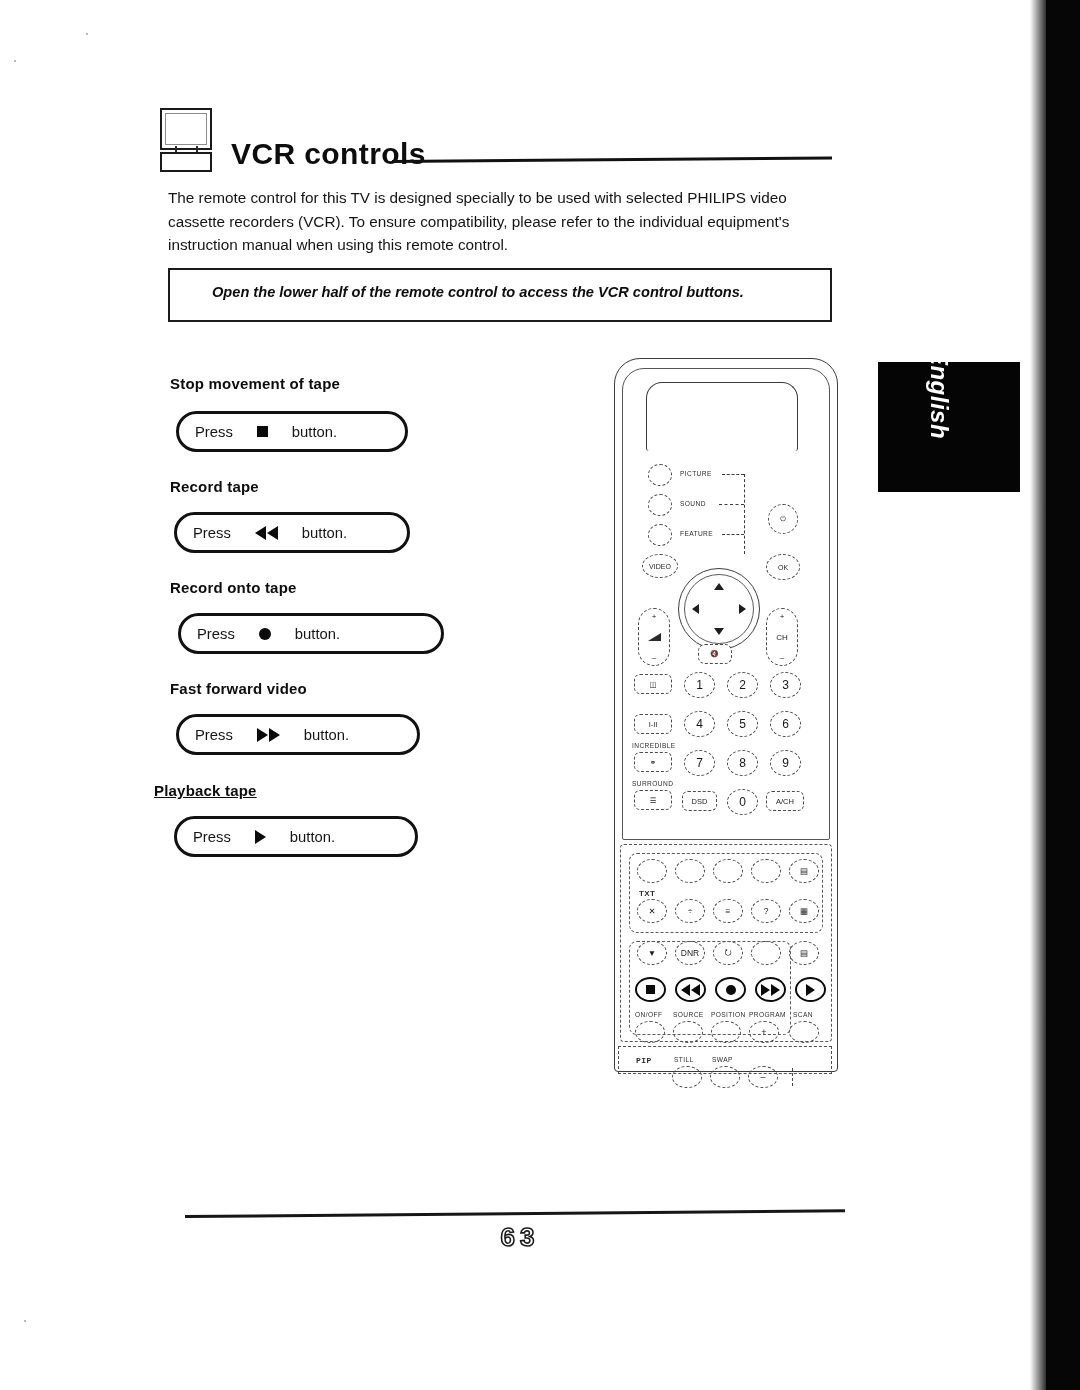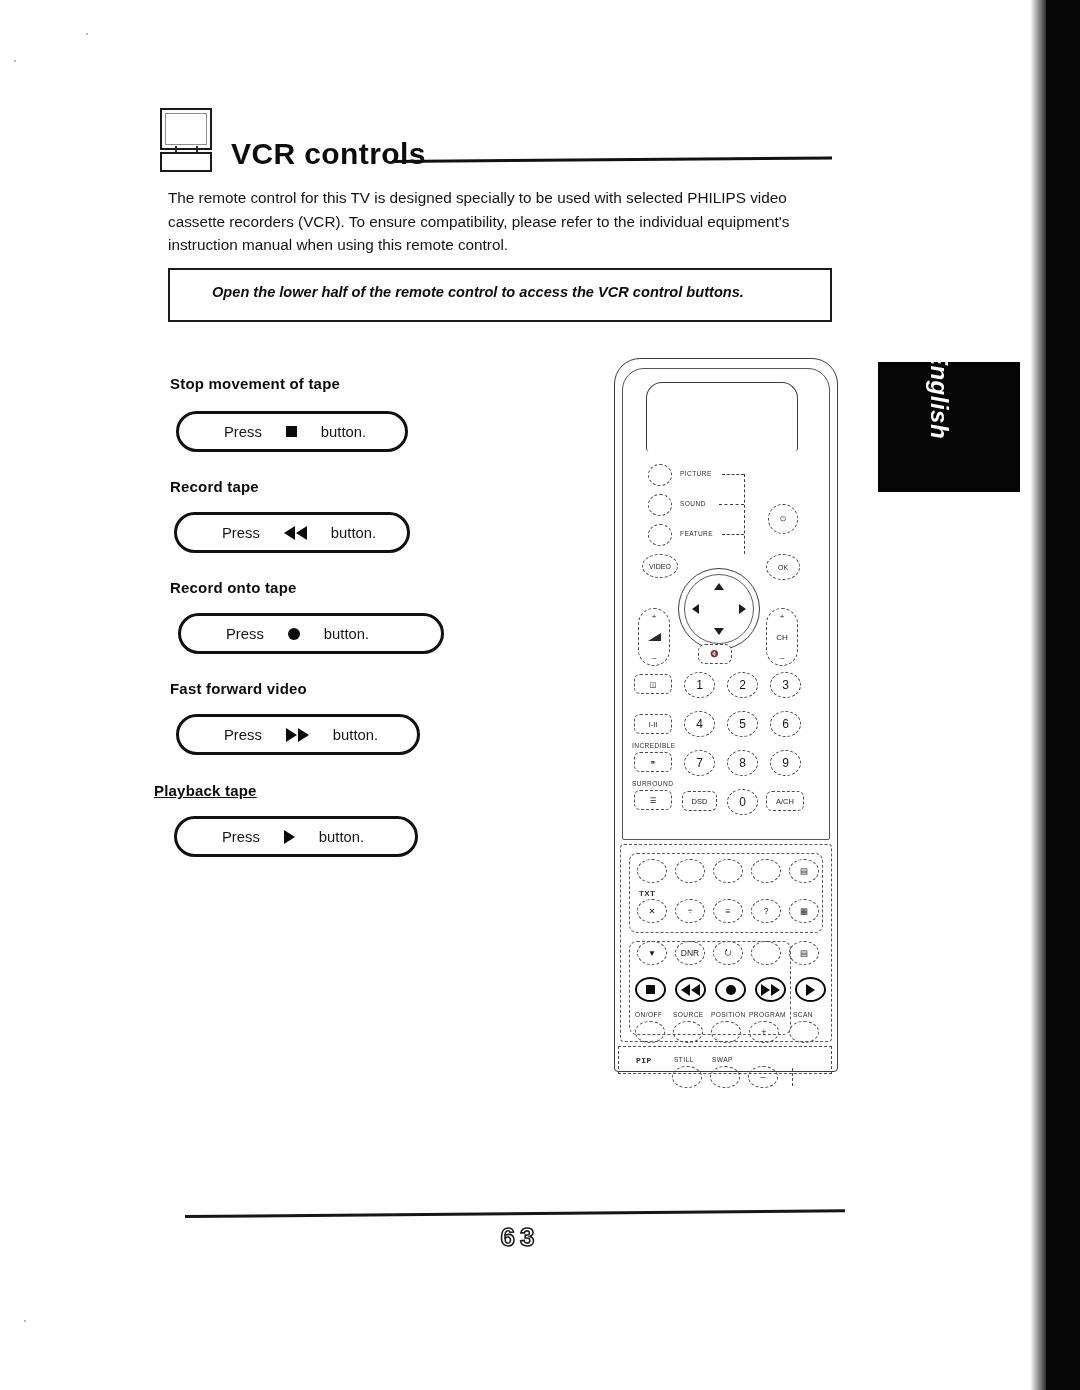--- a/index.html
+++ b/index.html
@@ -147,21 +147,21 @@
     border: 3px solid #111;
     border-radius: 999px;
     background: #fff;
     display: flex;
     align-items: center;
     box-sizing: border-box;
   }
   .pill-text {
     font-size: 14.8px;
     color: #151515;
-    padding-left: 45px;
+    padding-left: 16px;
     display: flex;
     align-items: center;
     gap: 24px;
     white-space: nowrap;
     justify-content: center;
   }
   .glyph {
     display: inline-flex;
     align-items: center;
     justify-content: center;

